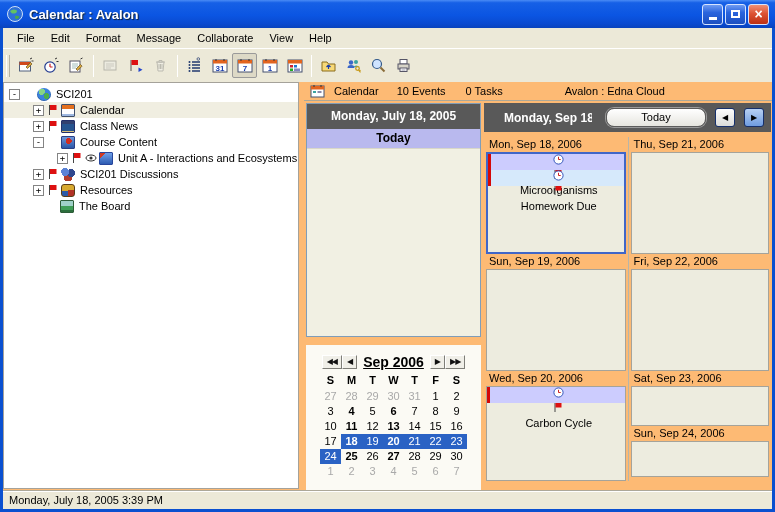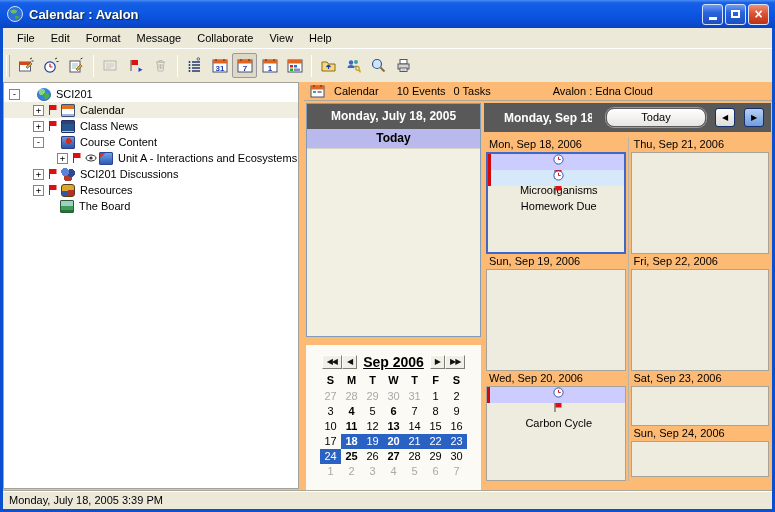--- a/index.html
+++ b/index.html
@@ -59,21 +59,21 @@
     radial-gradient(circle at 72% 38%,#30488f 0 4px,transparent 4px),
     radial-gradient(circle at 50% 80%,#b23c2c 0 4px,transparent 4px); }
   .resources-icon { border:1px solid #5a3c16; background:conic-gradient(#d8a92f 0 25%,#b23326 0 50%,#2d59a8 0 75%,#d8a92f 0); border-radius:3px; }
   .board-icon { border:1px solid #2c5c37; background:linear-gradient(180deg,#9fd0c8 0 5px,#3f9e57 5px 9px,#2c6e3c 9px); }
   .tree-label { padding:1px 2px; }
   
   .right { position:absolute; left:301px; right:0; top:0; bottom:0; }
   .info-header { height:19px; border-bottom:1px solid #aca899; display:flex; align-items:center; padding-left:6px; }
   .ih-icon { width:15px; height:14px; margin-right:9px; }
   .ih-title { margin-right:18px; }
-  .ih-ev { margin-right:8px; }
+  .ih-ev { margin-right:20px; }
   .ih-ta { margin-right:0; }
   .ih-account { margin-left:62px; }
   .panels { position:absolute; top:19px; bottom:0; left:0; right:0; }
   
   .day-panel { position:absolute; left:2px; top:2px; width:175px; bottom:0; }
   .dv-box { border:1px solid #7f9db9; height:234px; display:flex; flex-direction:column; background:#f1f0e3; }
   .dv-header { background:#595959; color:#fff; font-weight:bold; font-size:12px; text-align:center; padding:5px 0 6px; }
   .dv-today { background:#b9b9ee; font-weight:bold; font-size:12px; text-align:center; padding:2px 0 3px; border-bottom:1px solid #d8d7c8; }
   .dv-body { flex:1; }
   .mini-cal { position:absolute; top:242px; left:0; right:0; bottom:0; background:#fbfaf4; padding-top:9px; }

